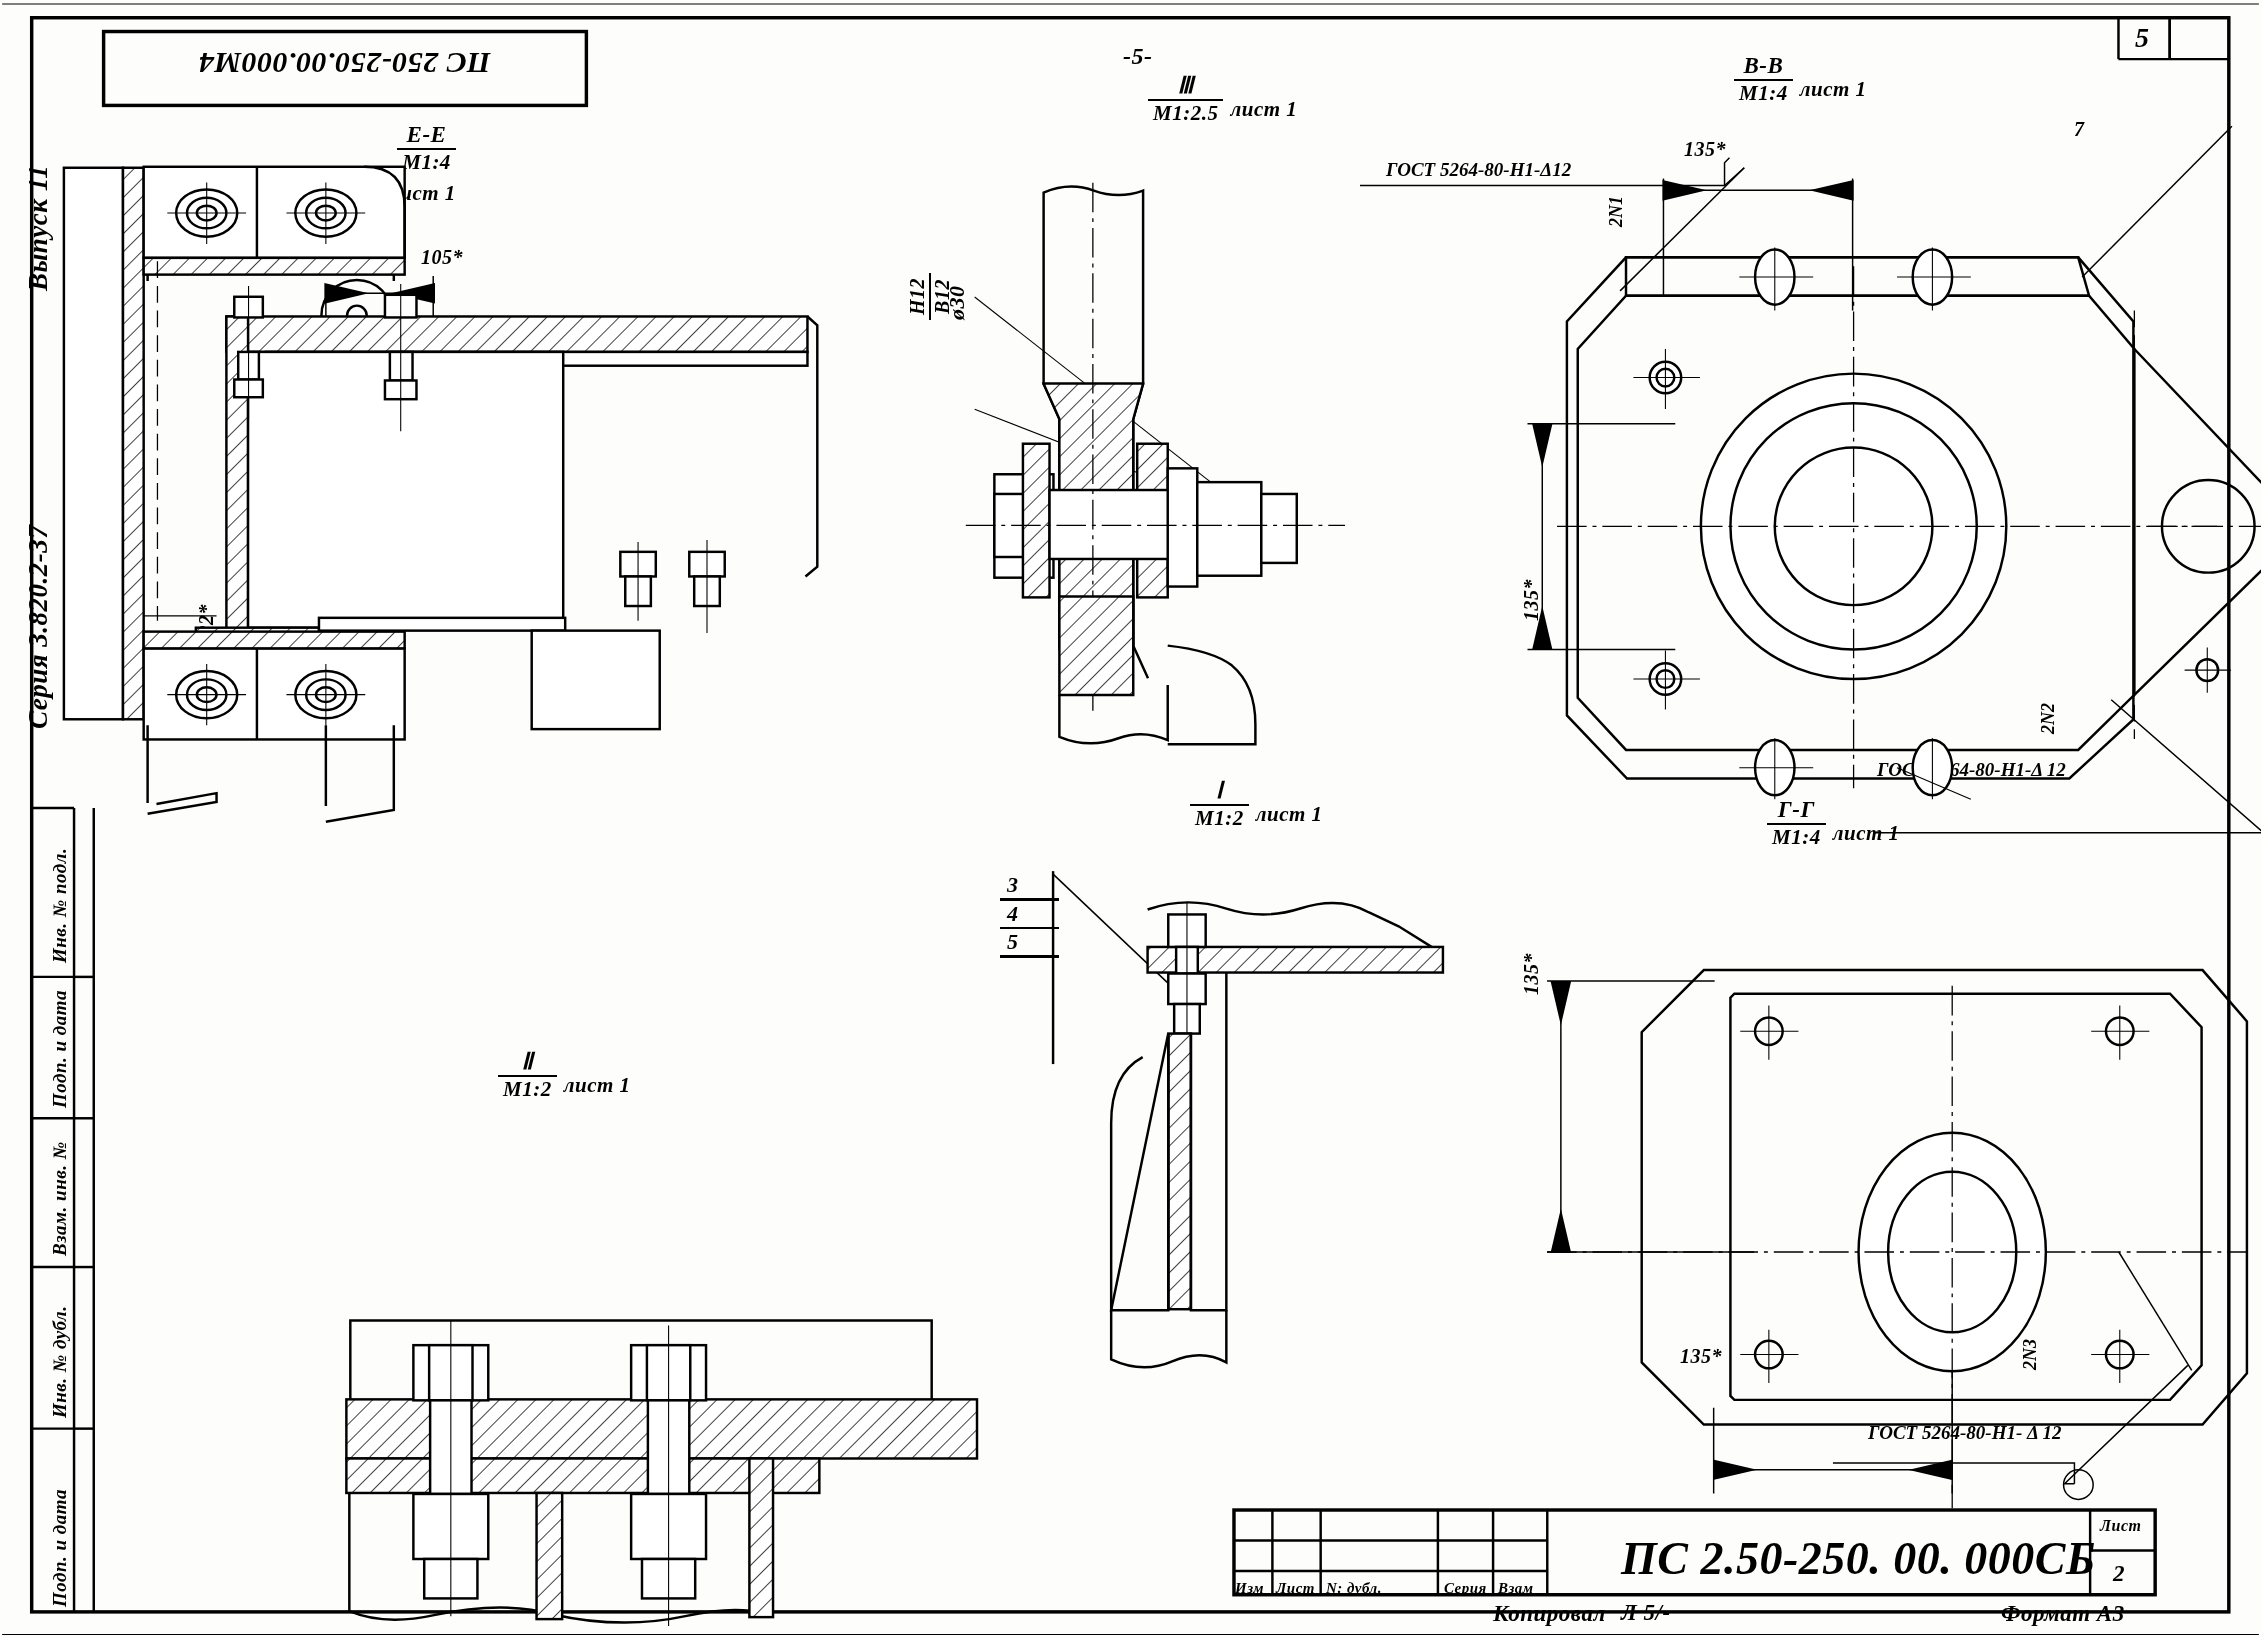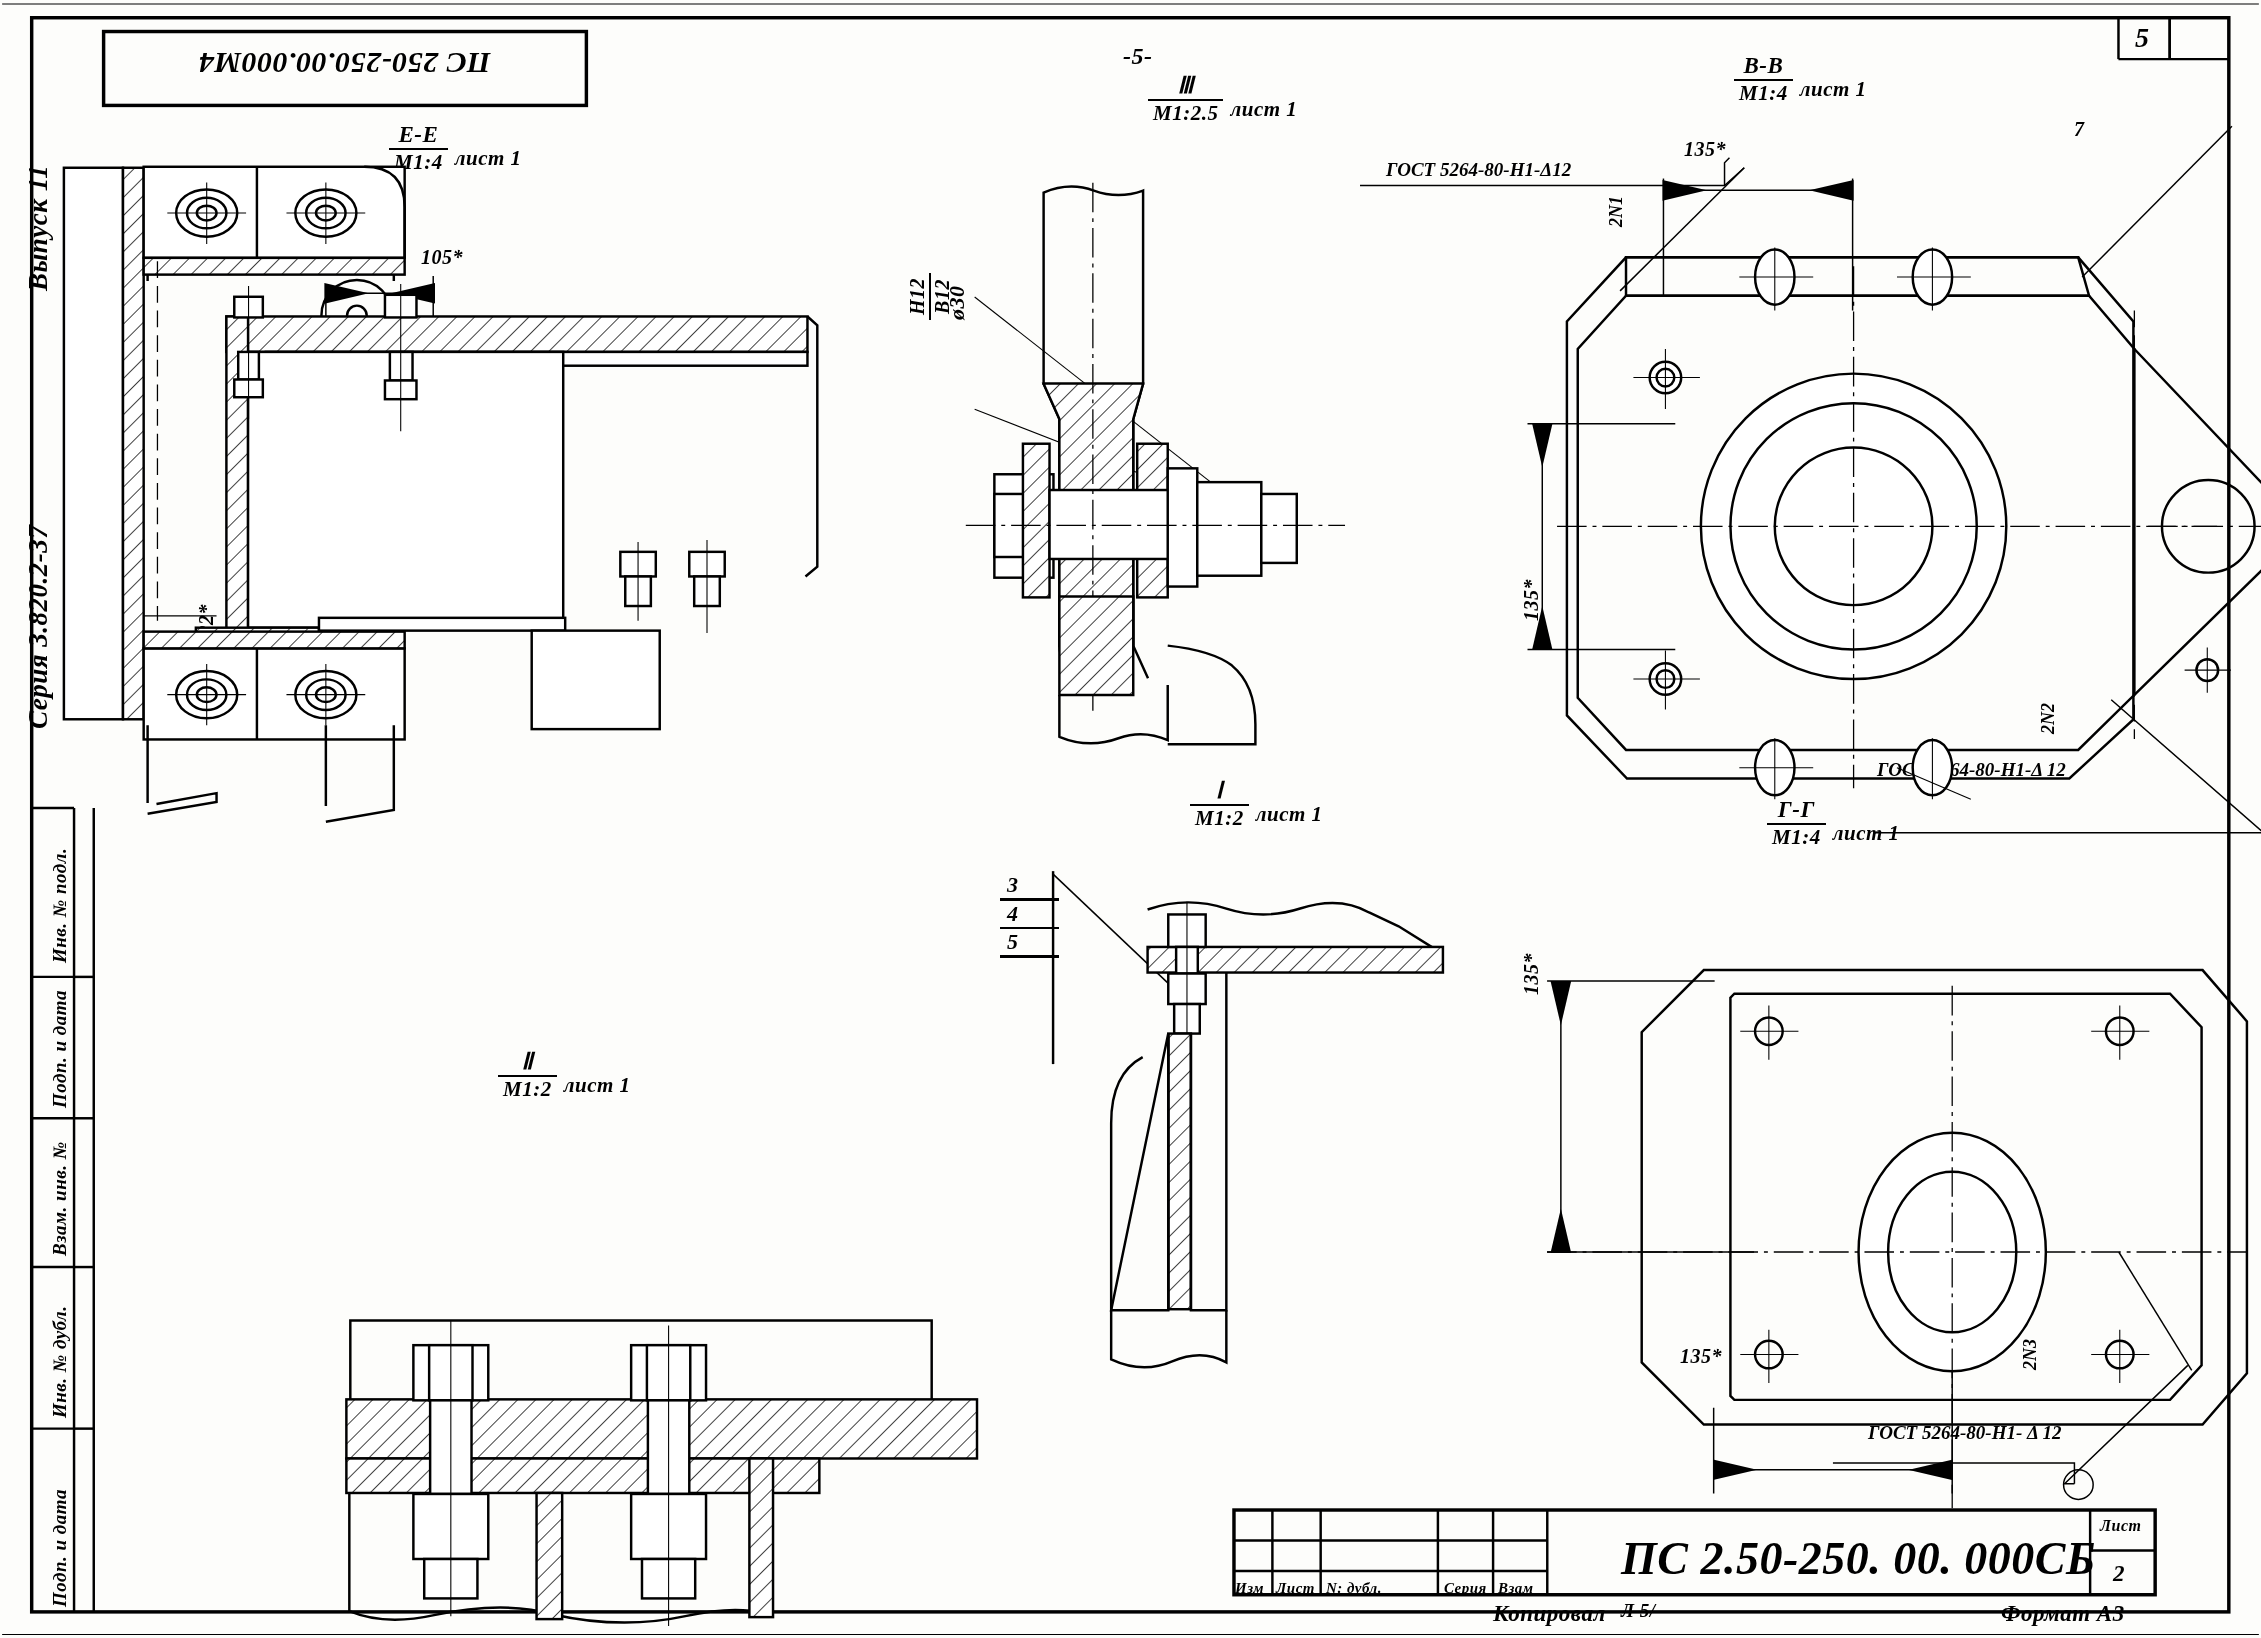--- a/index.html
+++ b/index.html
@@ -109,21 +109,21 @@
   <div class="abs gost rot-left" style="left:23px;top:291px;font-size:27px;">Выпуск 11</div>
 
   <div class="abs gost rot-left" style="left:23px;top:729px;font-size:27px;">Серия 3.820.2-37</div>
 
   <div class="abs gost rot-left" style="left:49px;top:963px;font-size:19px;">Инв. № подл.</div>
   <div class="abs gost rot-left" style="left:49px;top:1108px;font-size:19px;">Подп. и дата</div>
   <div class="abs gost rot-left" style="left:49px;top:1256px;font-size:19px;">Взам. инв. №</div>
   <div class="abs gost rot-left" style="left:49px;top:1418px;font-size:19px;">Инв. № дубл.</div>
   <div class="abs gost rot-left" style="left:49px;top:1607px;font-size:19px;">Подп. и дата</div>
 
-  <div class="viewcap" style="left:389px;top:123px;">
+  <div class="viewcap" style="left:389px;top:123px;flex-direction:column;">
     <span class="frac gost">
       <span class="top">Е-Е</span>
       <span class="bar"></span>
       <span class="bot">М1:4</span>
     </span>
     <span class="gost sheetnote">лист 1</span>
   </div>
 
   <div class="dimtxt gost" style="left:421px;top:246px;">105*</div>
   <div class="dimtxt gost rot-left" style="left:195px;top:646px;">222*</div>
@@ -539,17 +539,17 @@
   <div class="abs tblabel gost" style="left:1326px;top:1580px;font-size:15px;">N: дубл.</div>
   <div class="abs tblabel gost" style="left:1444px;top:1580px;font-size:15px;">Серия</div>
   <div class="abs tblabel gost" style="left:1498px;top:1580px;font-size:15px;">Взам</div>
 
   <div class="abs gost" style="left:1621px;top:1532px;font-size:46px;">ПС 2.50-250. 00. 000СБ</div>
 
   <div class="abs gost" style="left:2100px;top:1517px;font-size:16px;">Лист</div>
   <div class="abs gost" style="left:2113px;top:1561px;font-size:23px;">2</div>
 
   <div class="abs gost" style="left:1493px;top:1601px;font-size:23px;">Копировал</div>
-  <div class="abs gost" style="left:1621px;top:1600px;font-size:19px;">Л 5/-</div>
+  <div class="abs gost" style="left:1621px;top:1600px;font-size:23px;">Л 5/-</div>
   <div class="abs gost" style="left:2001px;top:1601px;font-size:23px;">Формат А3</div>
 
 </div>
 
 
 </body></html>

